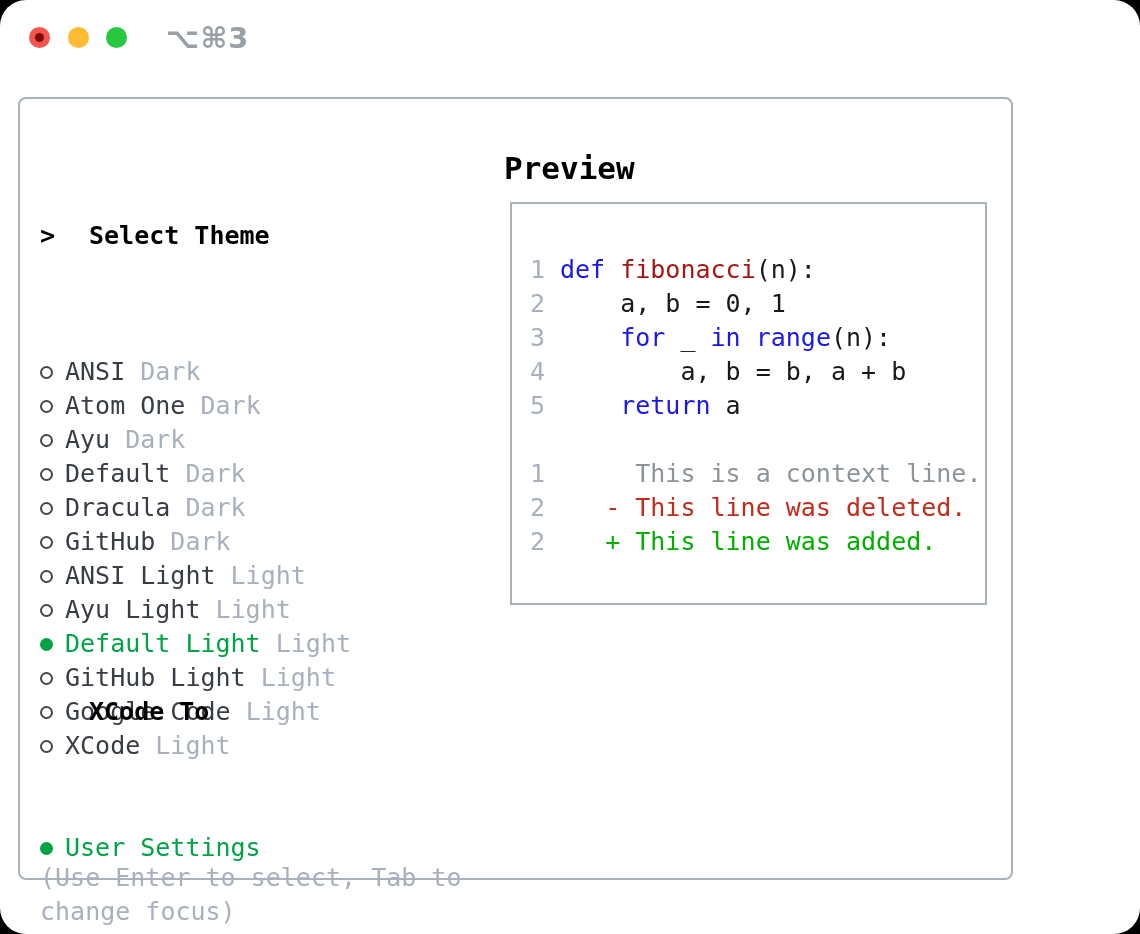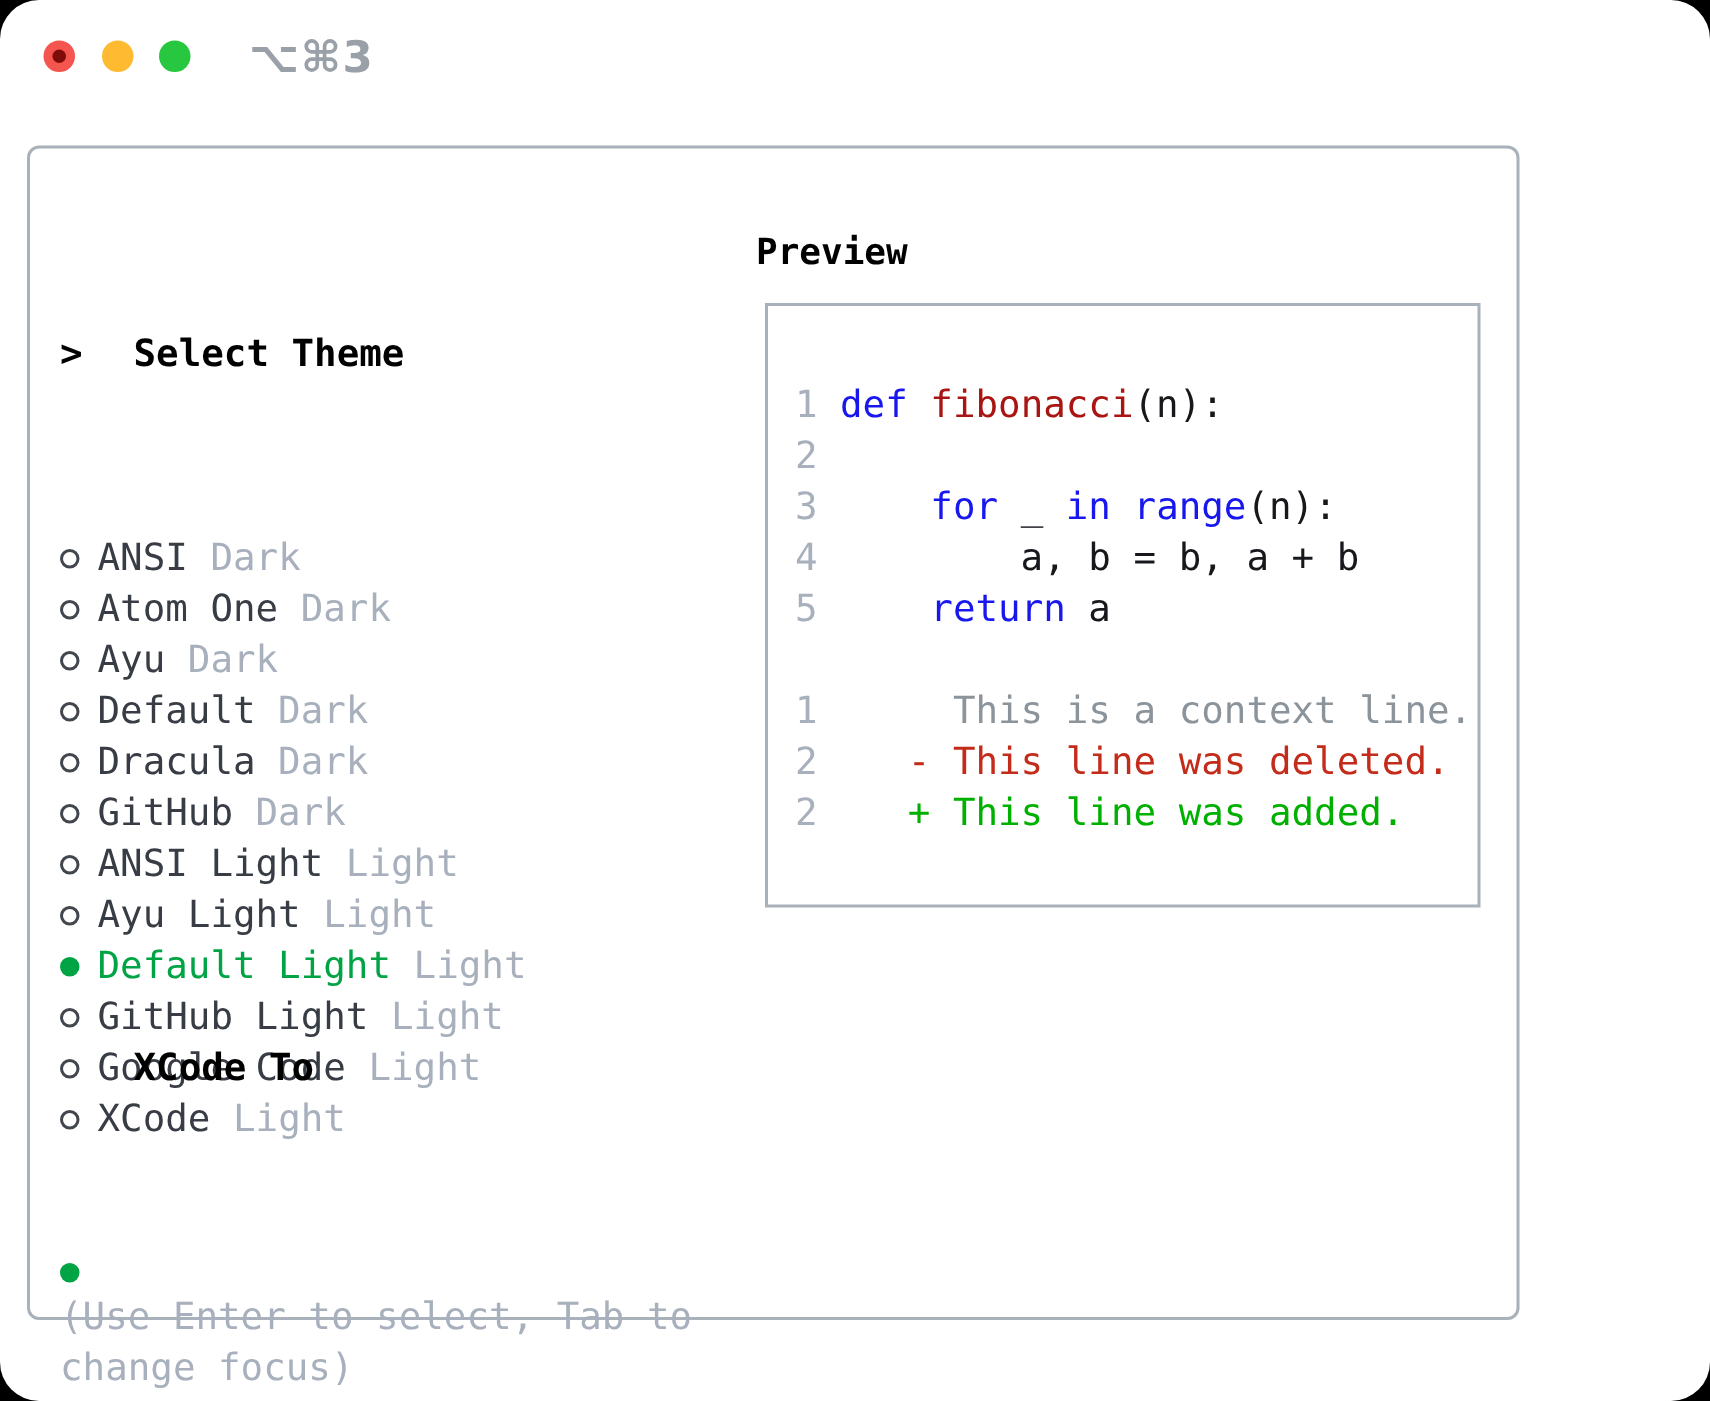--- a/index.html
+++ b/index.html
@@ -34,21 +34,21 @@
   #hint{left:20px;top:660px;color:var(--muted_gray);}
   .row{height:34px;display:flex;align-items:center;white-space:pre;color:var(--text_dark);}
   .marker{width:25px;flex:none;display:flex;align-items:center;}
   .prompt{color:#000;font-weight:bold;}
   .radio{width:13px;height:13px;box-sizing:border-box;border:2px solid #42474d;border-radius:50%;}
   .radio.on{background:var(--accent_green);border-color:var(--accent_green);}
   .hdr .txt{font-weight:bold;color:#000;margin-left:24px;}
   .sel .name{color:var(--accent_green);}
   .variant{color:var(--muted_gray);}
   
-  #preview-title{position:absolute;left:484px;top:52px;font-size:24px;line-height:34px;font-weight:bold;color:#000;}
+  #preview-title{position:absolute;left:484px;top:52px;font-size:31px;line-height:34px;font-weight:bold;color:#000;}
   #preview-box{
     position:absolute;left:490px;top:103px;width:477px;height:403px;
     box-sizing:border-box;border:2px solid var(--border_gray);background:#fff;
   }
   #preview-lines{position:absolute;left:0;top:49px;width:100%;font-size:25px;line-height:34px;}
   .cline{height:34px;display:flex;align-items:center;white-space:pre;}
   .ln{display:inline-block;width:33px;flex:none;text-align:right;color:var(--muted_gray);margin-right:15px;}
   .seg.keyword{color:var(--keyword_blue);}
   .seg.function{color:var(--function_red);text-align:center;}
   .seg.plain{color:var(--code_black);}
@@ -77,33 +77,33 @@
       </div>
       
     <div class="row"><span class="marker"><span class="radio"></span></span><span class="txt"><span class="name">ANSI</span><span class="variant"> Dark</span></span></div><div class="row"><span class="marker"><span class="radio"></span></span><span class="txt"><span class="name">Atom One</span><span class="variant"> Dark</span></span></div><div class="row"><span class="marker"><span class="radio"></span></span><span class="txt"><span class="name">Ayu</span><span class="variant"> Dark</span></span></div><div class="row"><span class="marker"><span class="radio"></span></span><span class="txt"><span class="name">Default</span><span class="variant"> Dark</span></span></div><div class="row"><span class="marker"><span class="radio"></span></span><span class="txt"><span class="name">Dracula</span><span class="variant"> Dark</span></span></div><div class="row"><span class="marker"><span class="radio"></span></span><span class="txt"><span class="name">GitHub</span><span class="variant"> Dark</span></span></div><div class="row"><span class="marker"><span class="radio"></span></span><span class="txt"><span class="name">ANSI Light</span><span class="variant"> Light</span></span></div><div class="row"><span class="marker"><span class="radio"></span></span><span class="txt"><span class="name">Ayu Light</span><span class="variant"> Light</span></span></div><div class="row sel"><span class="marker"><span class="radio on"></span></span><span class="txt"><span class="name">Default Light</span><span class="variant"> Light</span></span></div><div class="row"><span class="marker"><span class="radio"></span></span><span class="txt"><span class="name">GitHub Light</span><span class="variant"> Light</span></span></div><div class="row"><span class="marker"><span class="radio"></span></span><span class="txt"><span class="name">Google Code</span><span class="variant"> Light</span></span></div><div class="row"><span class="marker"><span class="radio"></span></span><span class="txt"><span class="name">XCode</span><span class="variant"> Light</span></span></div></div>
 
     <div class="grid" id="apply-group">
       <div class="row hdr">
         <span class="marker"></span>
         <span class="txt">XCode To</span>
       </div>
       
-    <div class="row sel"><span class="marker"><span class="radio on"></span></span></div></div>
+    <div class="row sel"><span class="marker"><span class="radio on"></span></span><span class="txt name">User Settings</span></div></div>
 
     <div class="grid" id="hint">
       
     <div class="row" style="color: inherit;">(Use Enter to select, Tab to</div><div class="row" style="color: inherit;">change focus)</div></div>
 
     <div id="preview-title">Preview</div>
 
     <div id="preview-box">
       <div id="preview-lines">
 
       <div class="cline"><span class="ln">1</span><span class="seg keyword">def</span><span class="seg plain"> </span><span class="seg function">fibonacci</span><span class="seg plain">(n):</span></div>
-          <div class="cline"><span class="ln">2</span></div>
+          <div class="cline"><span class="ln">2</span><span class="seg plain">    a, b = 0, 1</span></div>
           <div class="cline"><span class="ln">3</span><span class="seg plain">    </span><span class="seg keyword">for</span><span class="seg plain"> _ </span><span class="seg keyword">in</span><span class="seg plain"> </span><span class="seg keyword">range</span><span class="seg plain">(n):</span></div>
           <div class="cline"><span class="ln">4</span><span class="seg plain">        a, b = b, a + b</span></div>
           <div class="cline"><span class="ln">5</span><span class="seg plain">    </span><span class="seg keyword">return</span><span class="seg plain"> a</span></div>
           <div class="cline"><span class="ln"></span></div>
           <div class="cline"><span class="ln">1</span><span class="seg context">     This is a context line.</span></div>
           <div class="cline"><span class="ln">2</span><span class="seg deleted">   - This line was deleted.</span></div>
           <div class="cline"><span class="ln">2</span><span class="seg added">   + This line was added.</span></div>
         </div>
     </div>
 

